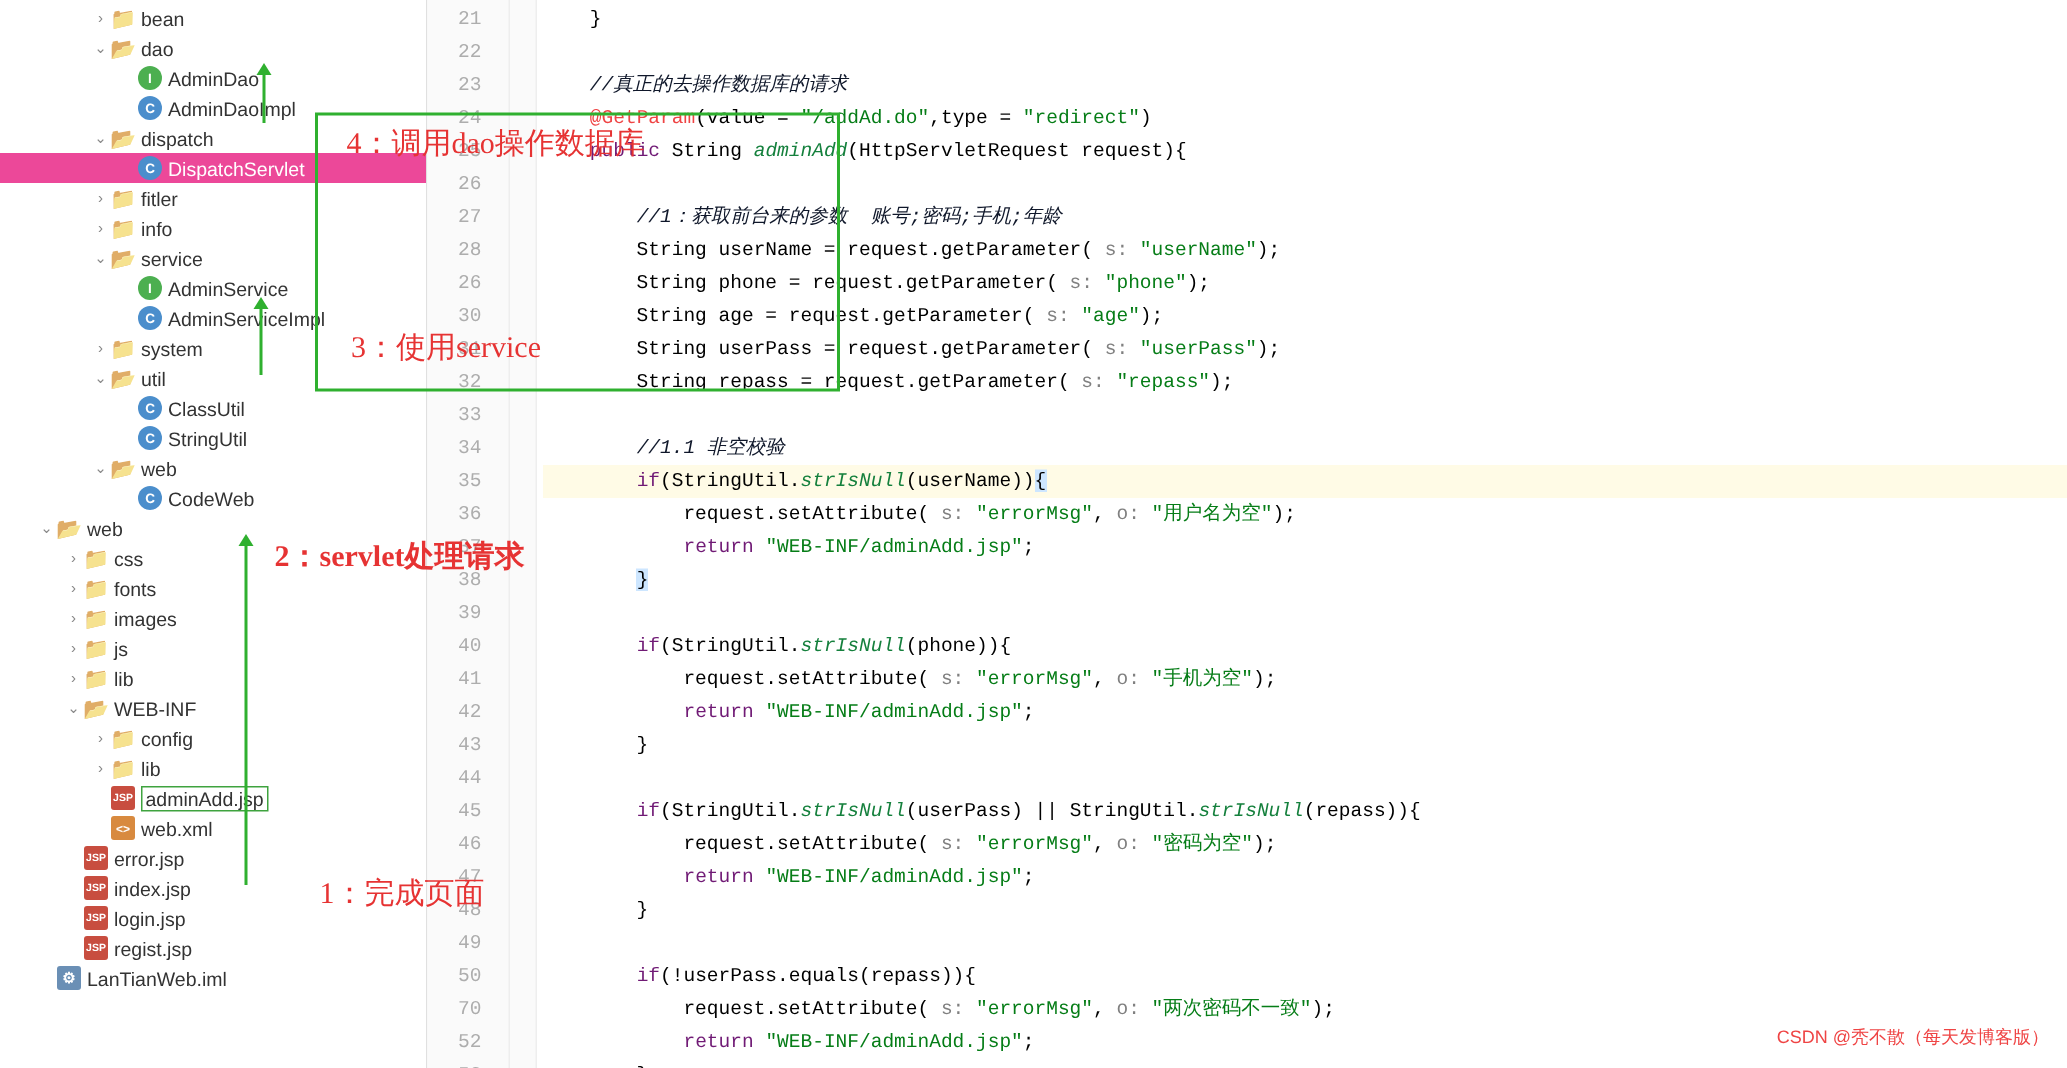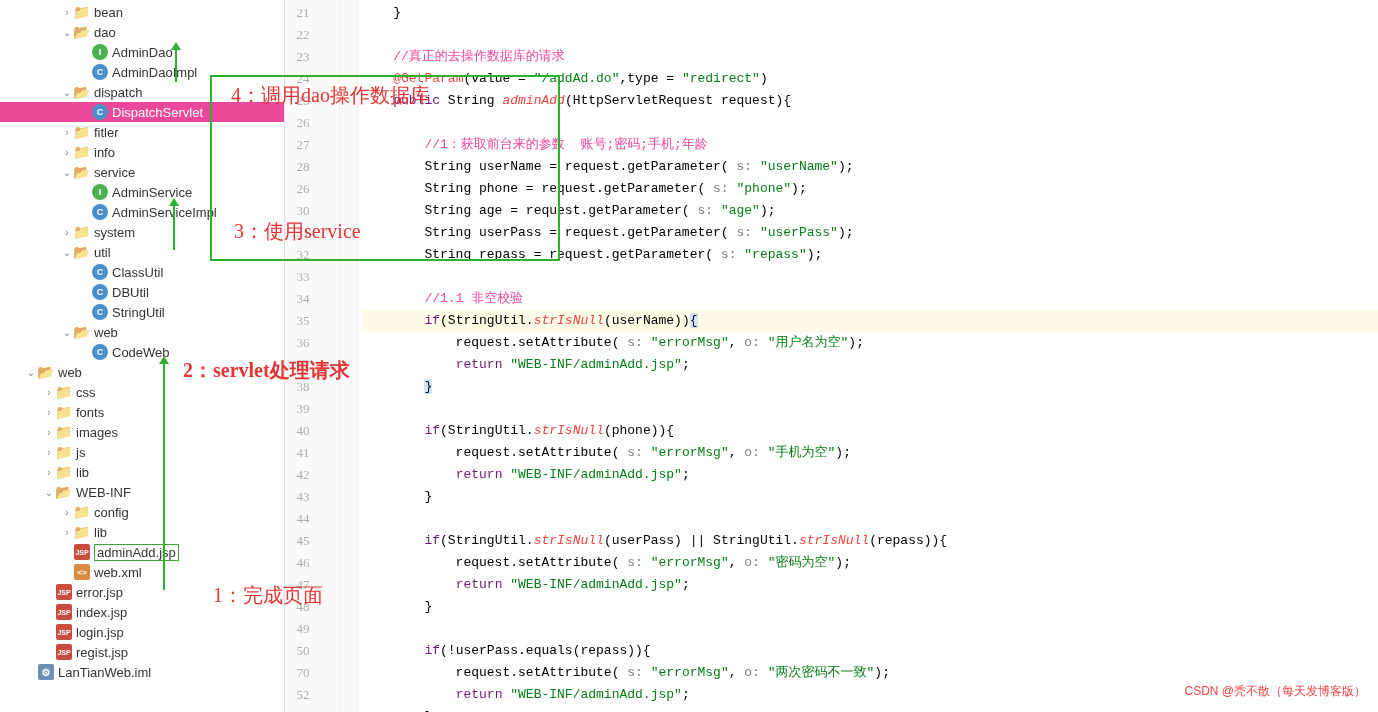--- a/index.html
+++ b/index.html
@@ -23,31 +23,31 @@
 .ticon.jsp::before { content: "JSP"; }
 .ticon.xml { background: #d88a3f; border-radius: 2px; }
 .ticon.xml::before { content: "<>"; font-size:8px; }
 .ticon.iml { background: #6a8fb5; border-radius: 2px; }
 .ticon.iml::before { content: "⚙"; font-size:10px; }
 .tlabel { color: #333; }
 .tree-row.selected .tlabel { color: #fff; }
 .boxed { border: 1px solid #3fa33f; padding: 0 2px; }
 
 .editor { flex: 1; display: flex; background: #fff; position: relative; }
-.gutter { width: 55px; background: #fafafa; text-align: center; padding-right: 18px; color: #adadad; font-family: Liberation Serif, serif; font-size: 13px; line-height: 22px; padding-top: 2px; border-right: 1px solid #eee; }
+.gutter { width: 55px; background: #fafafa; text-align: right; padding-right: 18px; color: #adadad; font-family: Liberation Mono, monospace; font-size: 13px; line-height: 22px; padding-top: 2px; border-right: 1px solid #eee; }
 .gutter .ln { height: 22px; }
 .foldcol { width: 18px; background: #fafafa; border-right: 1px solid #eee; }
 .code { flex: 1; font-family: Consolas, "Courier New", monospace; font-size: 13px; line-height: 22px; padding-top: 2px; padding-left: 4px; white-space: pre; overflow: hidden; position: relative; }
 .code .cl { height: 22px; }
 .code .hl { background: #fffbe6; }
 .kw { color: #701a75; font-weight: normal; }
 .str { color: #067d17; }
-.com { color: #ec4899; }
+.com { color: #0f172a; font-style: italic; }
 .ann { color: #ef4444; }
-.mth { color: #ef4444; font-style: italic; }
+.mth { color: #15803d; font-style: italic; }
 .param { color: #808080; }
 
 .overlay { position: absolute; pointer-events: none; z-index: 50; }
 .green-box { position: absolute; border: 2px solid #2fb02f; }
 .red-label { position: absolute; color: #e63333; font-family: "SimSun", serif; font-size: 20px; white-space: nowrap; }
 .green-arrow { position: absolute; width: 2px; background: #2fb02f; }
 .green-arrow::before { content: ""; position: absolute; top: -6px; left: -4px; border-left: 5px solid transparent; border-right: 5px solid transparent; border-bottom: 8px solid #2fb02f; }
 .watermark { position: absolute; right: 12px; bottom: 12px; color: #ef4444; font-size: 12px; z-index: 60; pointer-events: none; margin-top: 13px; }
 </style>
 </head>
@@ -130,26 +130,20 @@
       <span class="tree-indent" style="width: 60px;"></span>
       <span class="arrow">⌄</span>
       <span class="ticon folder open"></span>
       <span class="tlabel">util</span>
     </div>
     <div class="tree-row">
       <span class="tree-indent" style="width: 78px;"></span>
       <span class="arrow none"></span>
       <span class="ticon class"></span>
       <span class="tlabel">ClassUtil</span>
-    </div>
-    <div class="tree-row">
-      <span class="tree-indent" style="width: 78px;"></span>
-      <span class="arrow none"></span>
-      <span class="ticon class"></span>
-      <span class="tlabel">DBUtil</span>
     </div>
     <div class="tree-row">
       <span class="tree-indent" style="width: 78px;"></span>
       <span class="arrow none"></span>
       <span class="ticon class"></span>
       <span class="tlabel">StringUtil</span>
     </div>
     <div class="tree-row">
       <span class="tree-indent" style="width: 60px;"></span>
       <span class="arrow">⌄</span>

